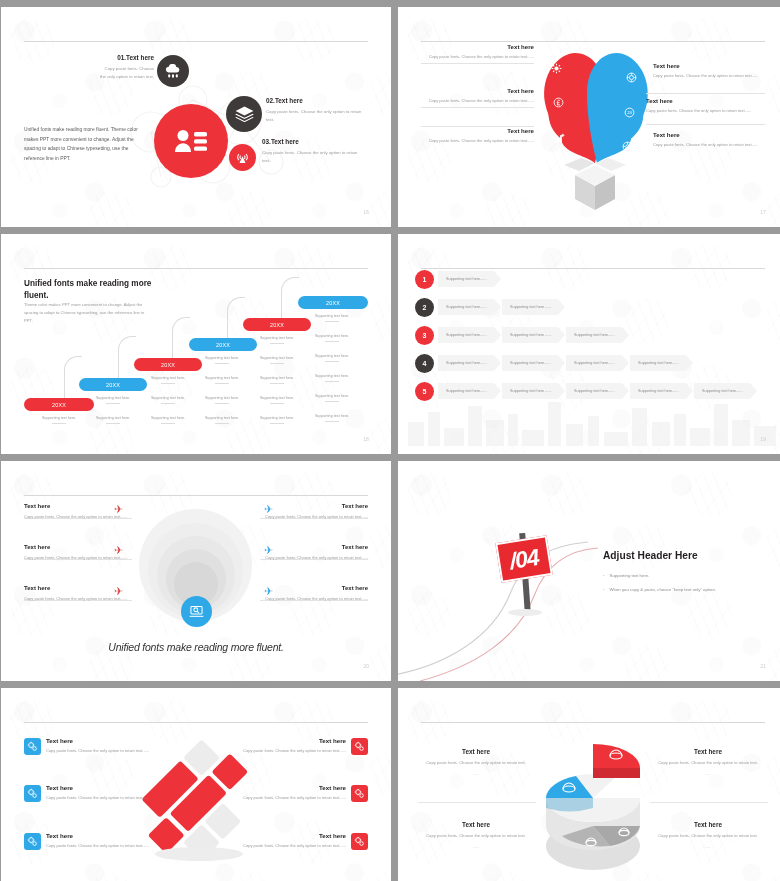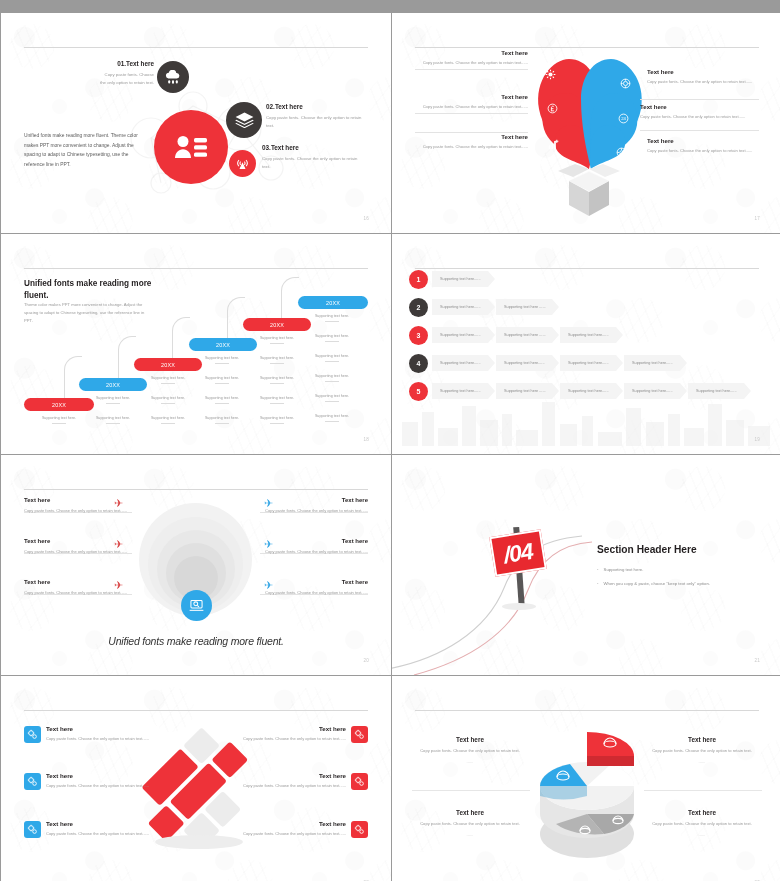--- a/index.html
+++ b/index.html
@@ -8,22 +8,22 @@
     background: #ffffff;
     font-family: "Liberation Sans", sans-serif;
     overflow: hidden;
   }
   #grid {
     width: 780px; height: 881px;
     display: grid;
     grid-template-columns: 390px 390px;
     grid-template-rows: 220px 220px 220px 221px;
     background: #9a9a9a;
-    gap: 1px;
-    padding: 13px 0 0 1px;
+    gap: 7px;
+    padding: 7px 0 0 1px;
   }
   .slide {
     position: relative;
     background: #ffffff;
     overflow: hidden;
   }
   
   .wm {
     position: absolute; inset: 0;
     pointer-events: none;
@@ -606,21 +606,21 @@
       <path d="M-10 160 C 50 150, 95 120, 112 78 C 125 45, 148 30, 190 26" stroke="#cfcfcf" stroke-width="1.1"></path>
       <path d="M22 165 C 78 150, 120 122, 136 80 C 148 48, 170 34, 200 32" stroke="#e4aeb0" stroke-width="1.1"></path>
     </svg>
 
     <div class="post"></div>
     <div class="signpost">
       <span>/04</span>
     </div>
     <div style="position:absolute;left:110px;top:148px;width:34px;height:7px;border-radius:50%;background:#ededed"></div>
 
-    <div class="s6-h">Section Header Here</div>
+    <div class="s6-h">Adjust Header Here</div>
     <div class="s6-b" style="top:112px"><span>Supporting text here.</span></div>
     <div class="s6-b" style="top:126px"><span>When you copy &amp; paste, choose "keep text only" option.</span></div>
 
     <div class="pgnum">21</div>
   </div>
 
   <div class="slide">
     <div class="wm"></div>
     <div class="rule"></div>
 

